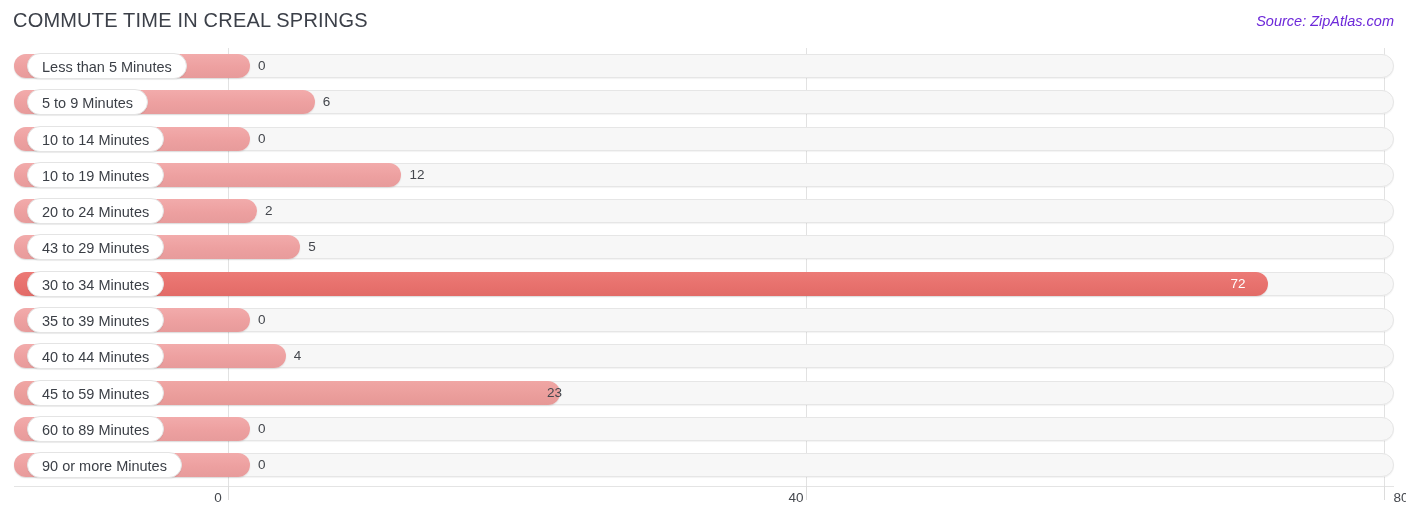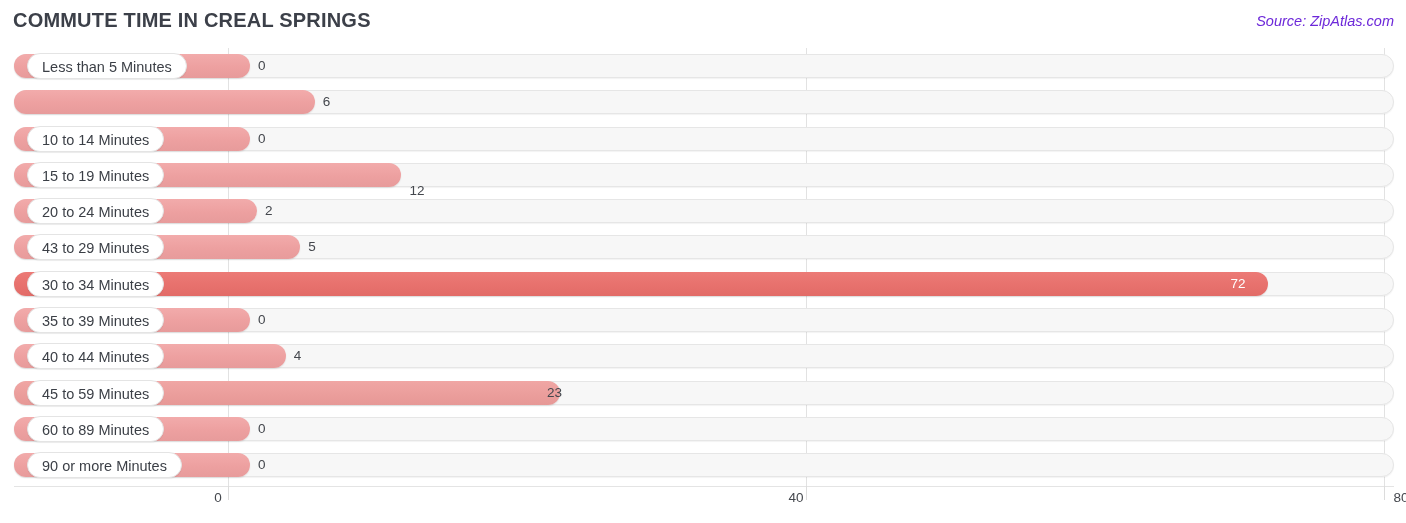--- a/index.html
+++ b/index.html
@@ -21,21 +21,21 @@
   }
 
   
   .chart-title {
     position: absolute;
     left: 13px;
     top: 9px;
     font-size: 20px;
     letter-spacing: 0.2px;
     color: #3c4049;
-    font-weight: 700;
+    font-weight: 400;
     white-space: nowrap;
   }
   .source-note {
     position: absolute;
     right: 12px;
     top: 13px;
     font-size: 14.5px;
     font-style: italic;
     color: #6d28d9;
     white-space: nowrap;
@@ -189,32 +189,33 @@
         <div class="row">
           <div class="track"></div>
           <div class="bar light" style="width: 236px;"></div>
           <div class="value-out" style="left: 258px;">0</div>
           <div class="cat-pill">Less than 5 Minutes</div>
         </div>
         <div class="row">
           <div class="track"></div>
           <div class="bar light" style="width: 300.7px;"></div>
           <div class="value-out" style="left: 322.7px;">6</div>
+          <div class="cat-pill">5 to 9 Minutes</div>
         </div>
         <div class="row">
           <div class="track"></div>
           <div class="bar light" style="width: 236px;"></div>
           <div class="value-out" style="left: 258px;">0</div>
           <div class="cat-pill">10 to 14 Minutes</div>
         </div>
         <div class="row">
           <div class="track"></div>
           <div class="bar light" style="width: 387.4px;"></div>
-          <div class="value-out" style="left: 409.4px; margin-top: 16px;">12</div>
-          <div class="cat-pill">15 to 19 Minutes</div>
+          <div class="value-out" style="left: 409.4px;">12</div>
+          <div class="cat-pill">10 to 19 Minutes</div>
         </div>
         <div class="row">
           <div class="track"></div>
           <div class="bar light" style="width: 242.9px;"></div>
           <div class="value-out" style="left: 264.9px;">2</div>
           <div class="cat-pill">20 to 24 Minutes</div>
         </div>
         <div class="row">
           <div class="track"></div>
           <div class="bar light" style="width: 286.25px;"></div>

